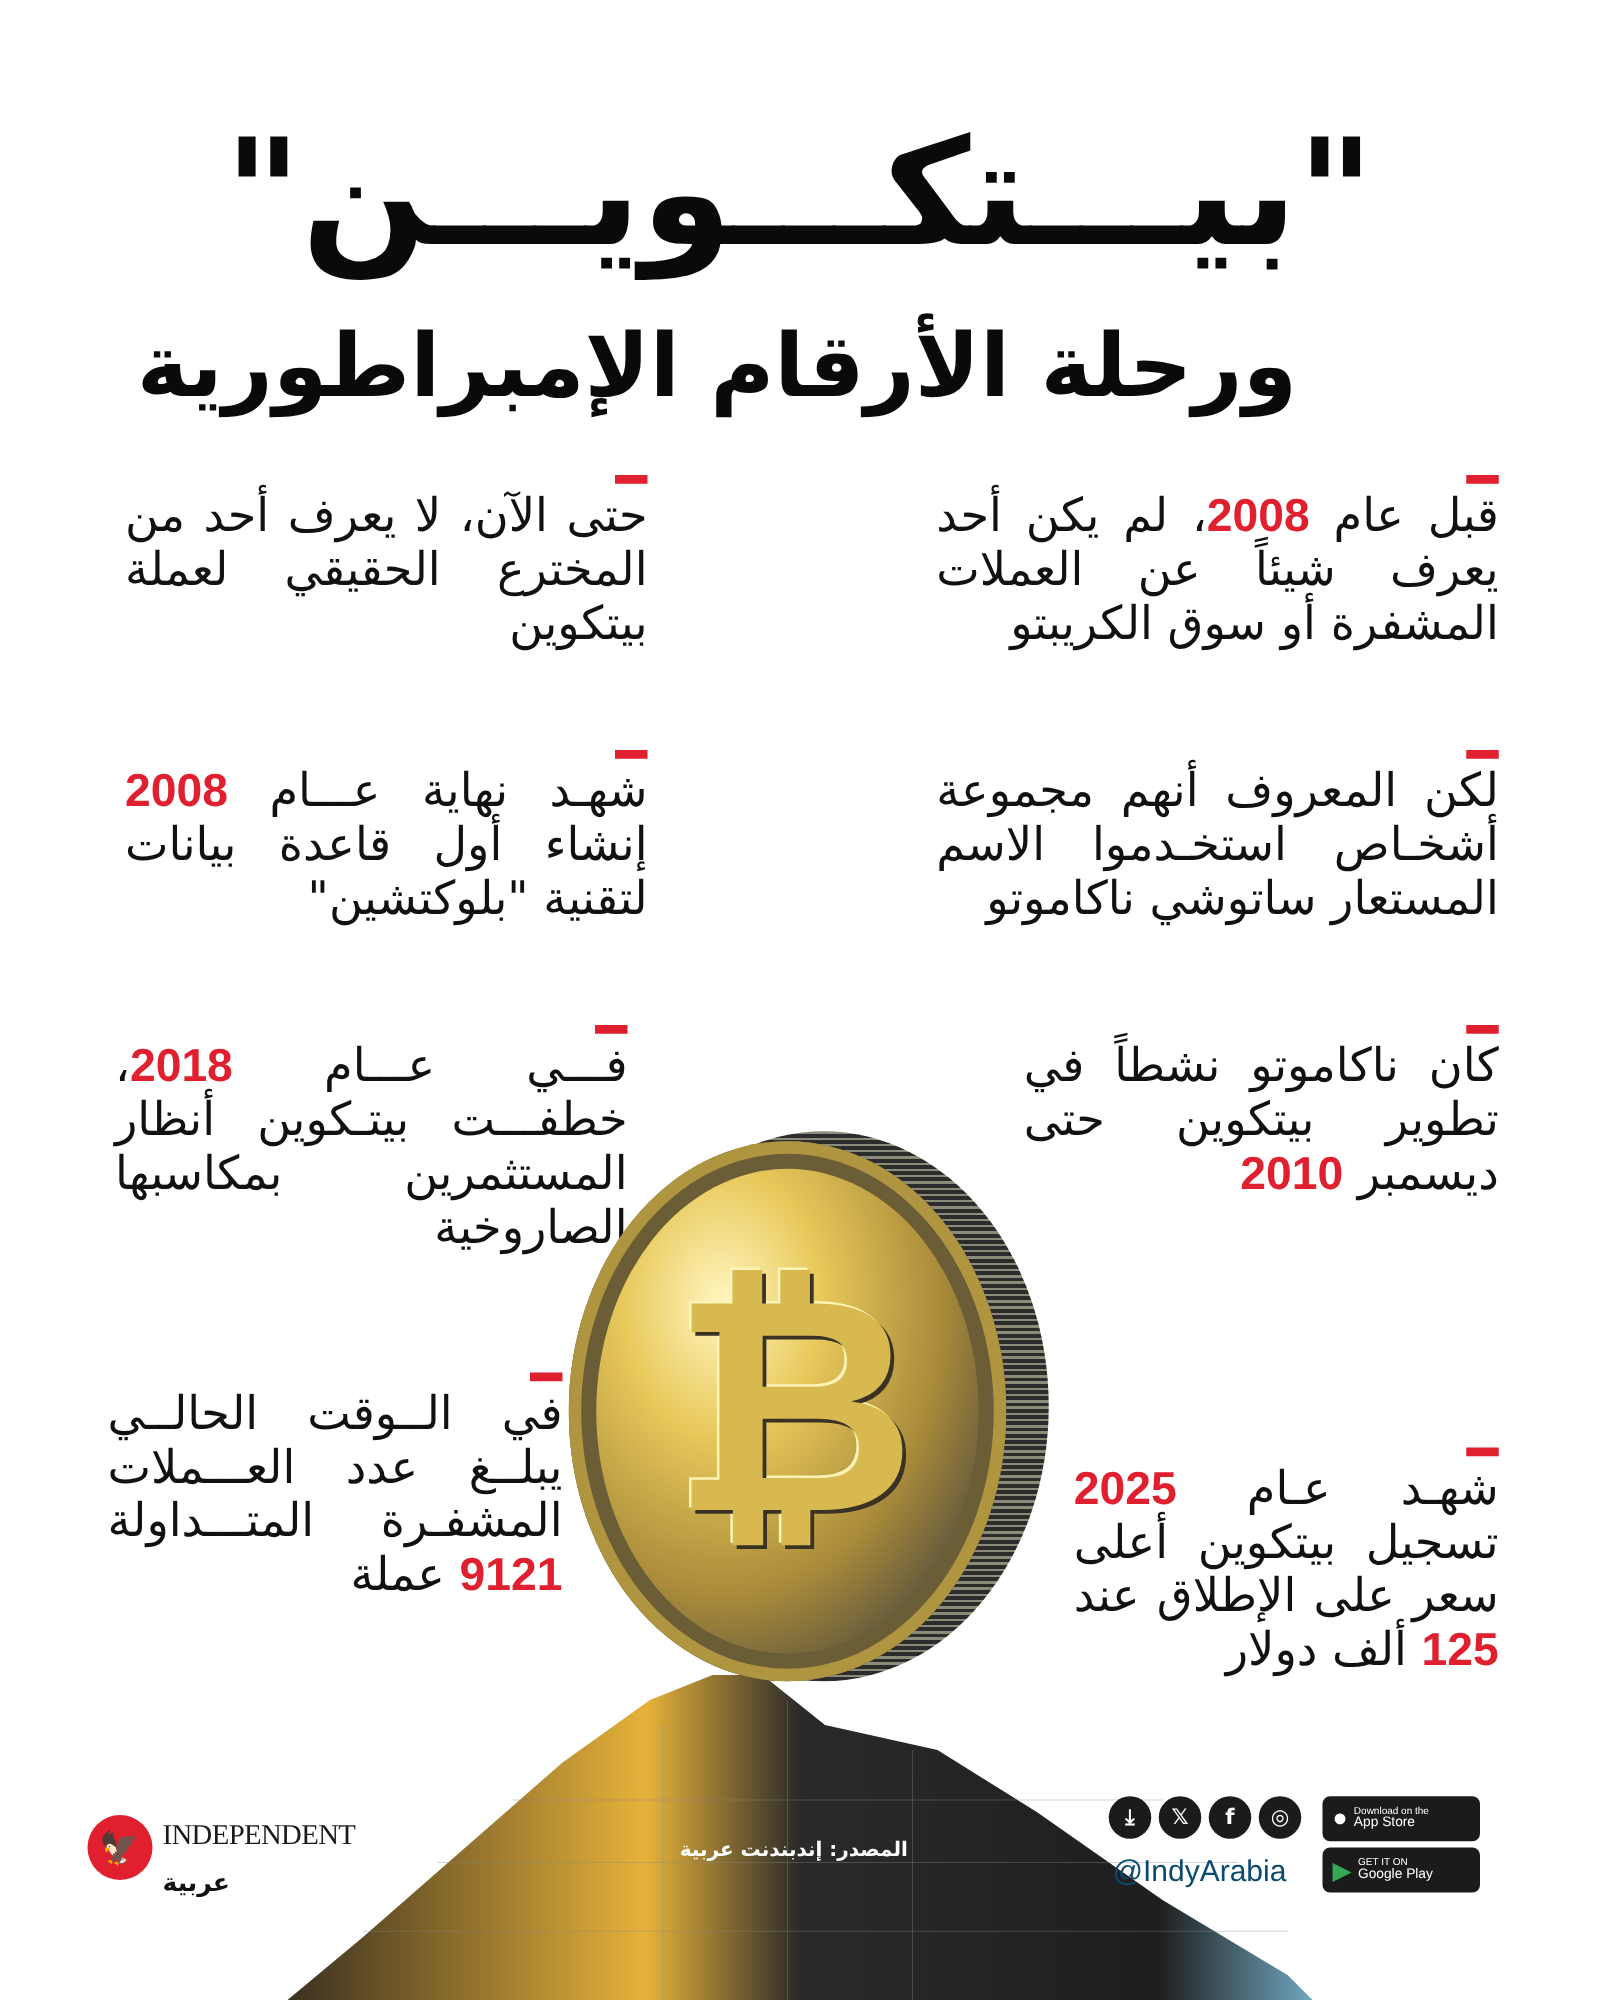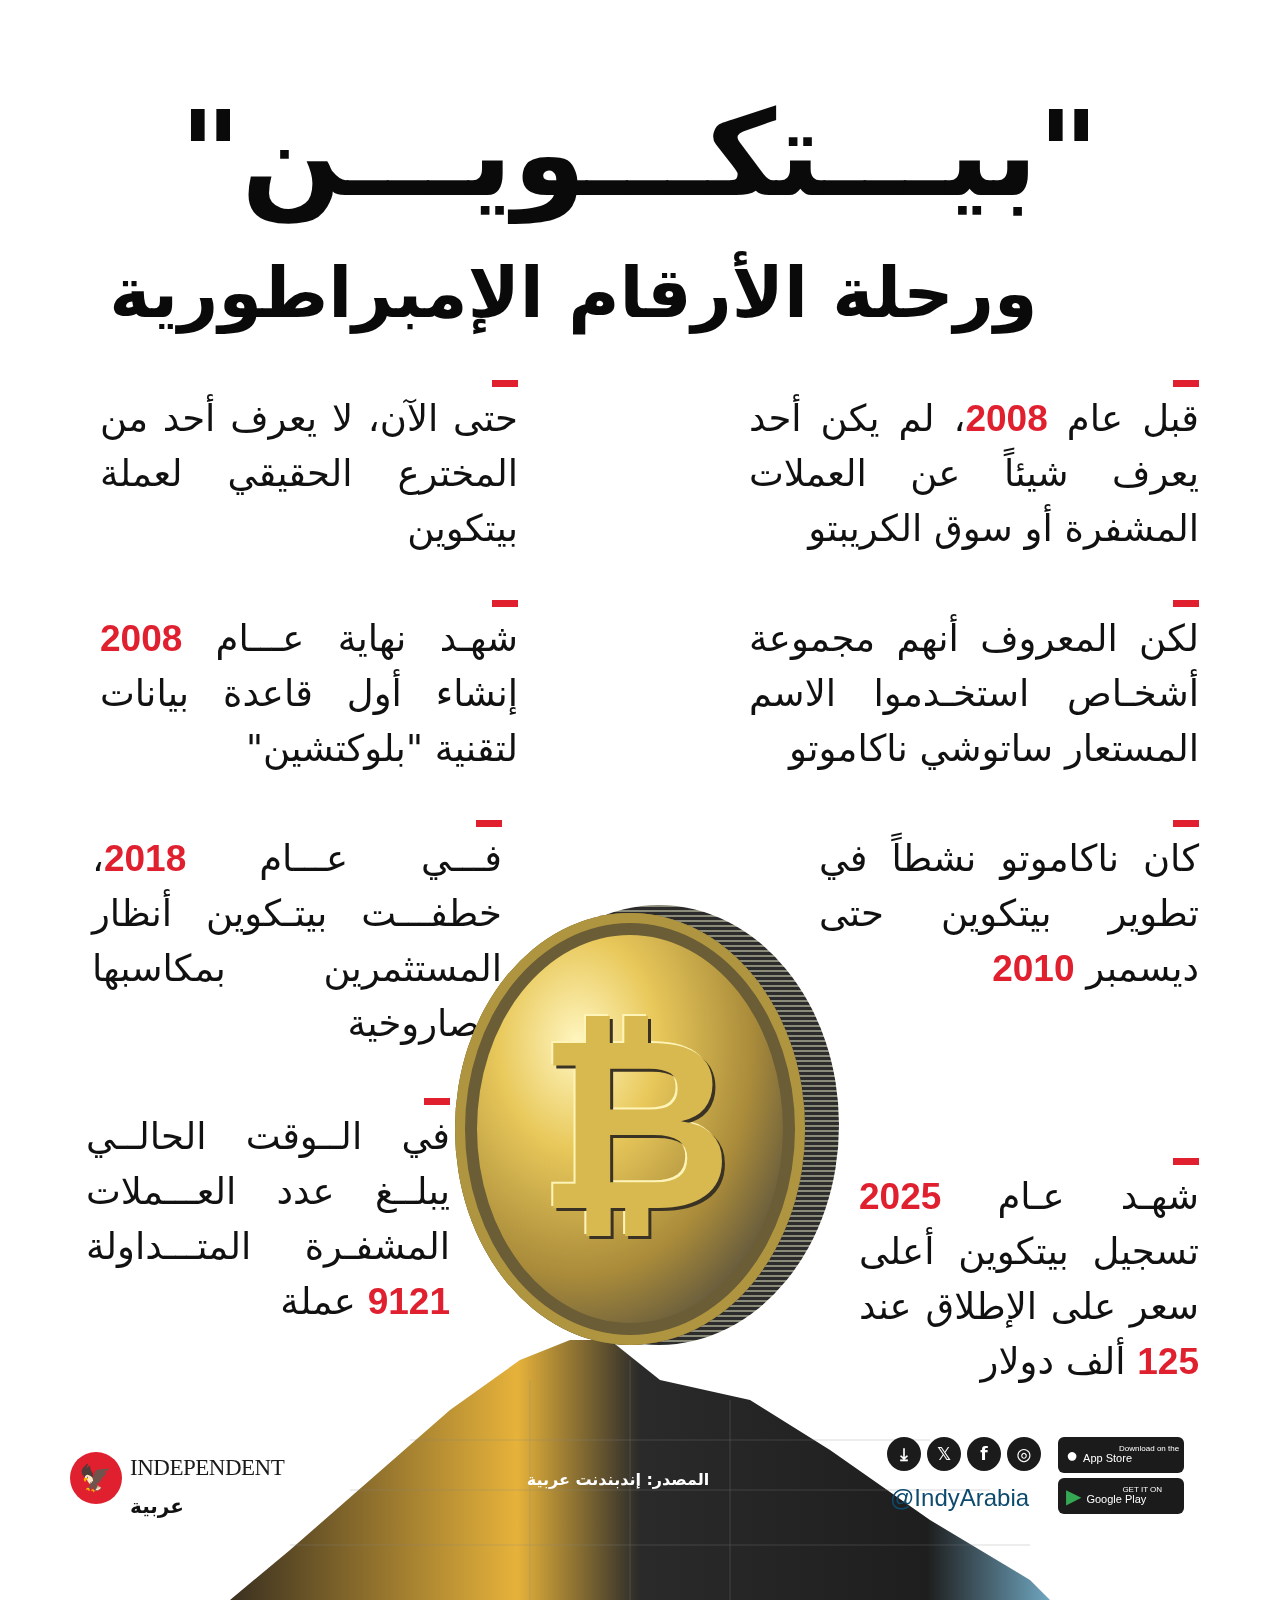--- a/index.html
+++ b/index.html
@@ -11,21 +11,21 @@
       position:absolute; left:0; top:95px; width:1279px; text-align:center;
       font-size:118px; font-weight:900; line-height:1; color:#0a0a0a; direction:rtl;
       letter-spacing:2px;
     }
     .subtitle {
       position:absolute; left:0; top:255px; width:1147px; text-align:center;
       font-size:70px; font-weight:900; line-height:1.1; color:#0a0a0a; direction:rtl;
     }
     .block {
       position:absolute; direction:rtl; text-align:justify; text-align-last:right;
-      font-size:37px; line-height:55px; color:#111;
+      font-size:37px; line-height:43px; color:#111;
     }
     .block .dash {
       display:block; width:26px; height:7px; background:#e0202e; margin-bottom:4px;
     }
     .block .hl { color:#e0202e; font-weight:900; font-family:"Liberation Sans", sans-serif; }
     .r { right:80px; width:450px; }
     .l { left:100px; width:418px; }
 
     
     .coin-wrap { position:absolute; left:455px; top:905px; width:390px; height:450px; }
@@ -43,21 +43,21 @@
       display:flex; align-items:center; justify-content:center;
       font-size:240px; font-weight:900; color:#d7b94f; line-height:1;
       font-family:"DejaVu Sans", sans-serif;
       text-shadow: 3px 3px 0 #3a3325, -2px -2px 0 #fff4b8;
     }
     
     .mountain {
       position:absolute; left:230px; top:1320px; width:820px; height:280px;
     }
     .source {
-      position:absolute; left:523px; top:1470px; width:190px; text-align:center;
+      position:absolute; left:540px; top:1470px; width:190px; text-align:center;
       color:#fff; font-size:16px; font-weight:700; direction:rtl;
     }
     
     .logo-circle {
       position:absolute; left:70px; top:1452px; width:52px; height:52px; border-radius:50%;
       background:#e0202e; display:flex; align-items:center; justify-content:center;
       color:#fff; font-size:26px;
     }
     .logo-text {
       position:absolute; left:130px; top:1455px; font-family:"Liberation Serif", serif;
@@ -71,21 +71,21 @@
     .social .ic {
       width:34px; height:34px; border-radius:50%; background:#1b1b1b; color:#fff;
       display:flex; align-items:center; justify-content:center; font-size:17px; font-weight:700;
     }
     .handle { position:absolute; left:890px; top:1484px; font-size:24px; color:#0c4a6e; font-family:"Liberation Sans", sans-serif; }
     .store {
       position:absolute; left:1058px; width:126px; height:36px; background:#1b1b1b; border-radius:6px;
       color:#fff; display:flex; align-items:center; gap:5px; padding-left:8px; box-sizing:border-box;
       font-family:"Liberation Sans", sans-serif;
     }
-    .store .sm { font-size:8px; display:block; line-height:1;margin-left:36px; }
+    .store .sm { font-size:8px; display:block; line-height:1; }
     .store .lg { font-size:11px; display:block; line-height:1.05; }
     .store .glyph { font-size:20px; }
   </style>
 </head>
 <body>
 
 <div class="title">"بيـــتكـــويـــن"</div>
 <div class="subtitle">ورحلة الأرقام الإمبراطورية</div>
 
 <div class="block r" style="top:380px;">

